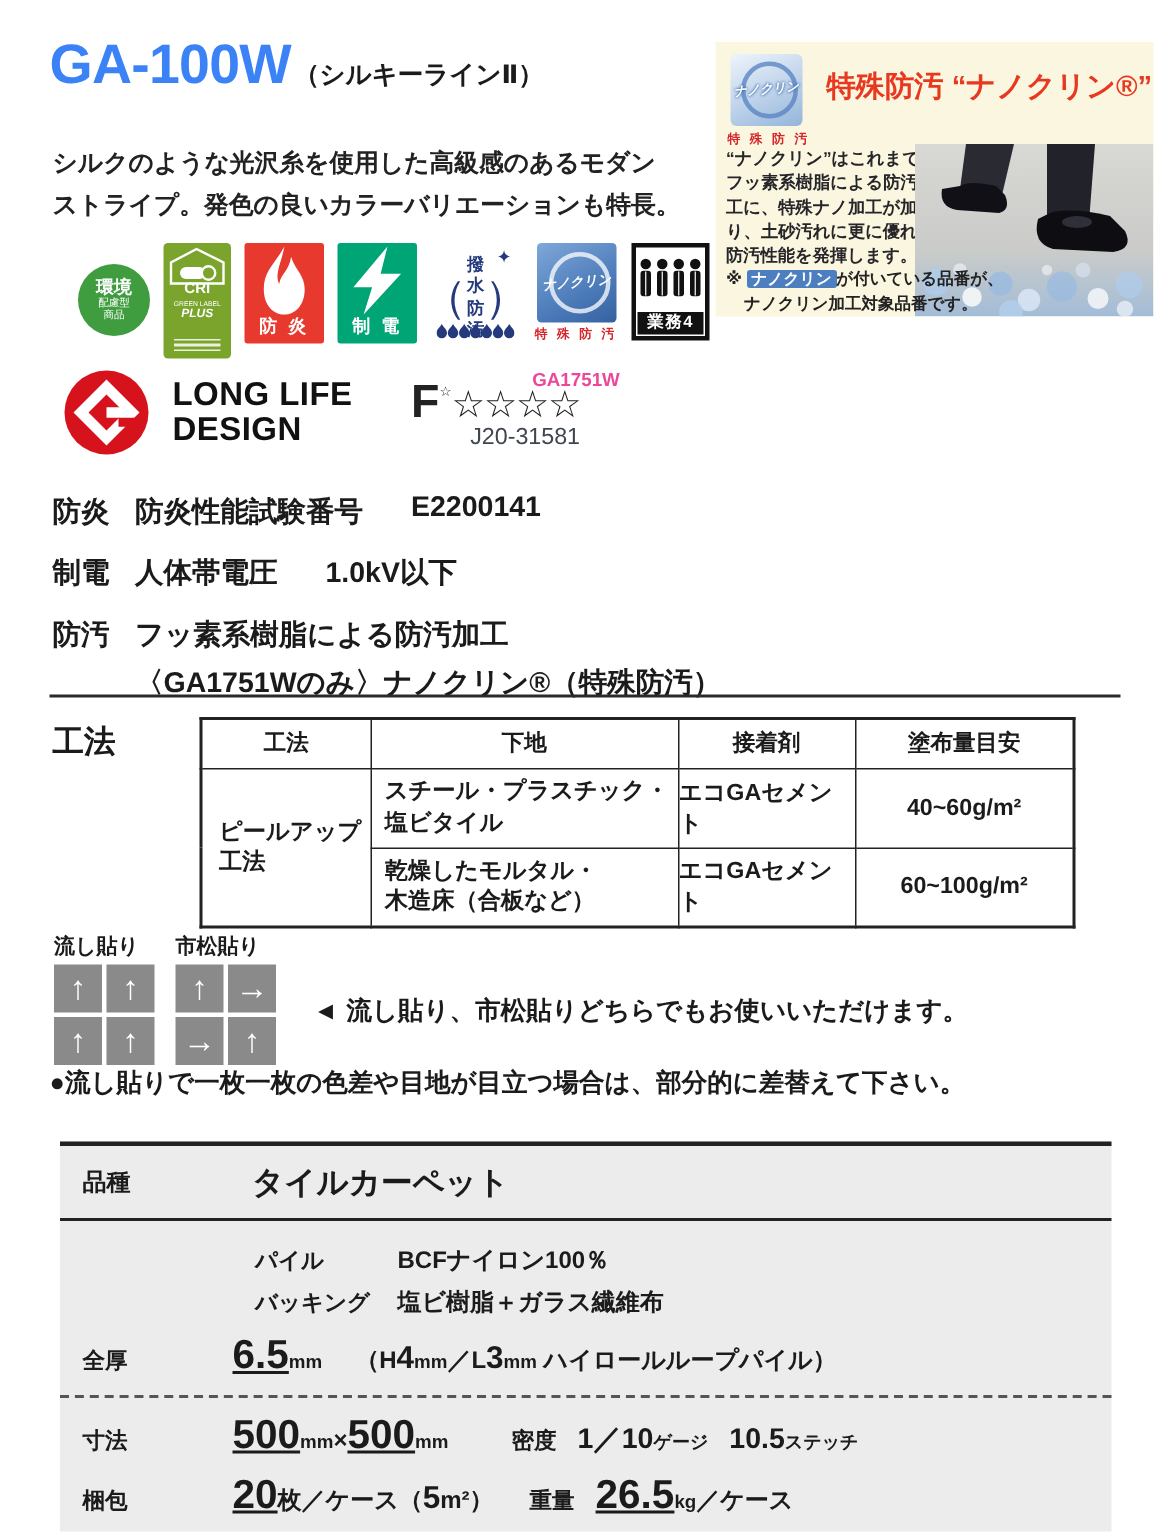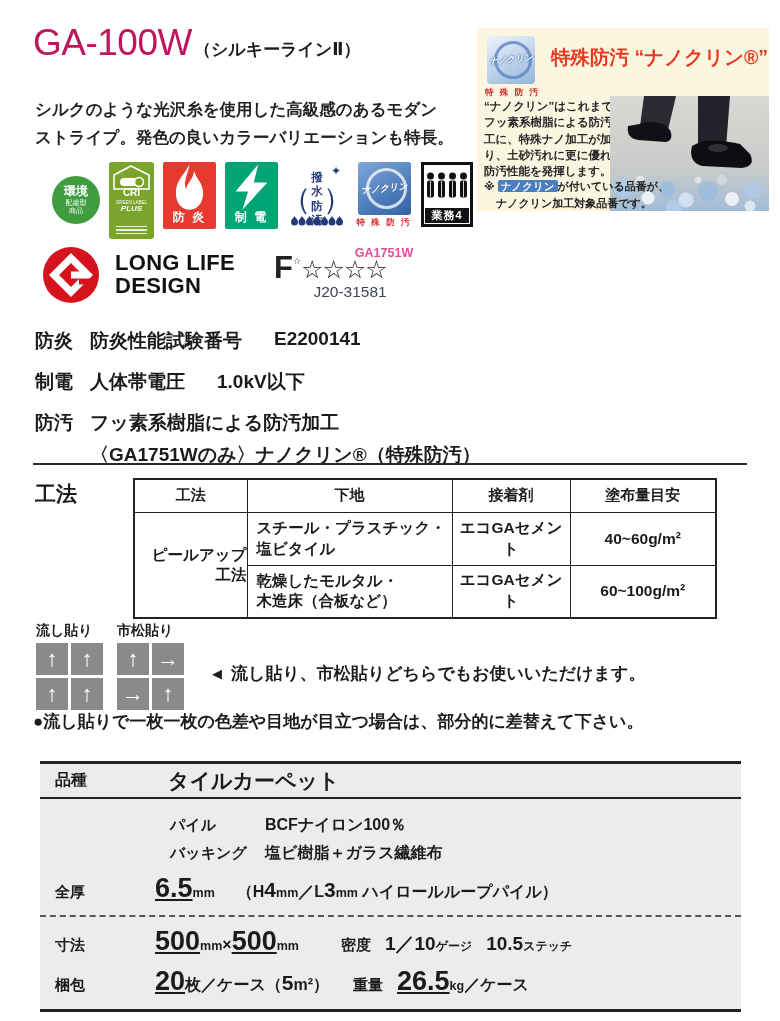--- a/index.html
+++ b/index.html
@@ -5,21 +5,21 @@
   * { margin:0; padding:0; box-sizing:border-box; }
   html,body { width:780px; height:1021px; }
   body {
     position:relative; background:#fff; overflow:hidden;
     font-family:"Liberation Sans","DejaVu Sans",sans-serif; color:#1b1b1b;
   }
   .abs { position:absolute; }
 
   
   #title-block { left:33px; top:22px; }
-  .product-code { font-size:37px; font-weight:normal; letter-spacing:-0.5px; color:#be185d; }
+  .product-code { font-size:37px; font-weight:bold; letter-spacing:-0.5px; color:#3b82f6; }
   .product-series { font-size:17px; font-weight:bold; margin-left:2px; }
   #description { left:35px; top:95px; font-size:16.5px; font-weight:bold; color:#222; line-height:1.72; }
 
   
   #badge-row { left:52px; top:162px; display:flex; gap:9px; align-items:flex-start; }
   .eco-badge { margin-top:14px; width:48px; height:48px; border-radius:50%; background:#3f9d3f;
     color:#fff; display:flex; flex-direction:column; align-items:center; justify-content:center; }
   .eco-l1 { font-size:12px; font-weight:bold; line-height:1.1; }
   .eco-l2,.eco-l3 { font-size:7px; line-height:1.15; }
   .cri-badge { width:45px; height:77px; background:#7aa42c; border-radius:3px; position:relative;
@@ -77,39 +77,39 @@
   #divider { left:33px; top:463px; width:714px; height:2px; background:#2a2a2a; }
 
   
   #method-heading { left:35px; top:480px; font-size:21px; font-weight:bold; }
   #method-table { left:133px; top:478px; border-collapse:collapse; background:#fff; }
   #method-table th, #method-table td { border:1.5px solid #222; }
   #method-table { border:2px solid #222; }
   #method-table th { font-size:15px; font-weight:bold; height:33px; }
   #method-table td { font-size:15.5px; font-weight:bold; }
   .col-method { width:113px; } .col-base { width:205px; } .col-adh { width:118px;margin-left:45px; } .col-amt { width:146px; }
-  .cell-rowlabel { text-align:right; font-size:16.5px; line-height:1.3;padding-left:11px; }
+  .cell-rowlabel { text-align:left; font-size:16.5px; line-height:1.3;padding-left:11px; }
   .cell-base { padding-left:9px; line-height:1.3; height:53px; }
-  .cell-adh { text-align:center; }
+  .cell-adh { text-align:left; }
   .cell-amt { text-align:center; font-size:16.5px; }
   .dashed-top td { border-top:1.6px dashed #222; }
 
   
   .lay-label { top:622px; font-size:14px; font-weight:bold; }
   .lay-grid { top:643px; display:grid; grid-template-columns:32px 32px; grid-template-rows:32px 32px; gap:3px; }
   .lay-cell { background:#8a8a8a; color:#fff; display:flex; align-items:center; justify-content:center;
     font-size:22px; font-weight:bold; }
   #lay-note { left:212px; top:662px; font-size:17px; font-weight:bold; display:flex; align-items:center; }
   .pointer { font-size:13px; margin-right:9px; }
   #lay-caution { left:33px; top:710px; font-size:17px; font-weight:bold; }
 
   
   #product-table { left:40px; top:761px; width:701px; background:#ececec;
     border-top:3px solid #222; border-bottom:3px solid #222; }
-  .pt-header { height:35px; border-bottom:2px solid #222; display:flex; align-items:center; }
+  .pt-header { height:50px; border-bottom:2px solid #222; display:flex; align-items:center; }
   .pt-type-label { margin-left:15px; width:113px; font-size:16px; font-weight:bold; }
   .pt-type-value { font-size:21px; font-weight:bold; }
   .pt-body { padding:9px 0 12px 0; }
   .pt-subrow { display:flex; margin:7px 0; align-items:baseline; }
   .pt-indent { width:130px; }
   .pt-sublabel { width:95px; font-size:15px; font-weight:bold; }
   .pt-value { font-size:16px; font-weight:bold; }
   .pt-row { display:flex; align-items:baseline; margin-top:9px; }
   .pt-label { width:115px; padding-left:15px; font-size:15px; font-weight:bold; }
   .big { font-size:27px; font-weight:bold;text-decoration:underline; }

